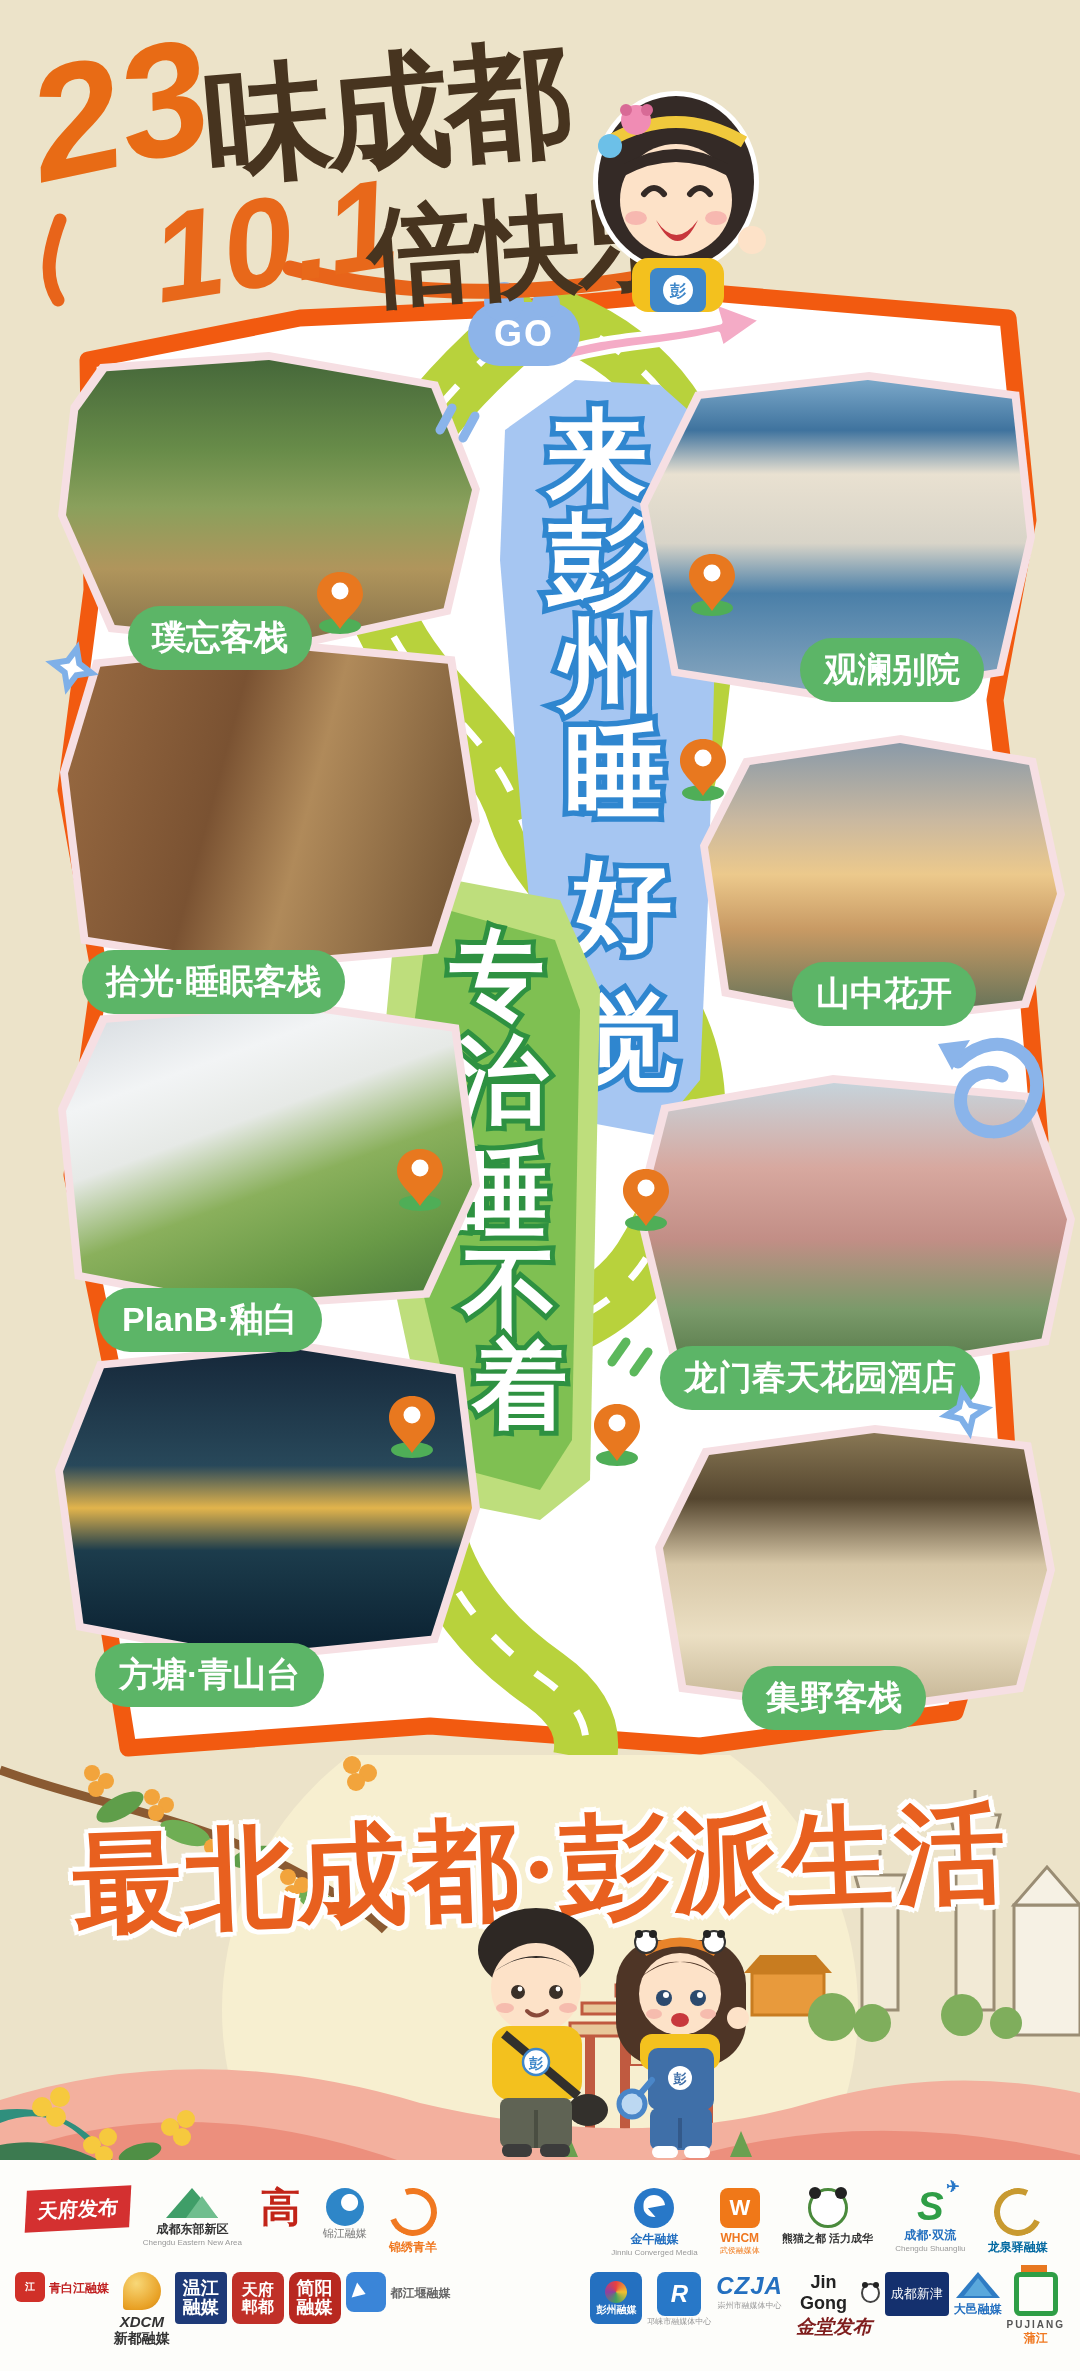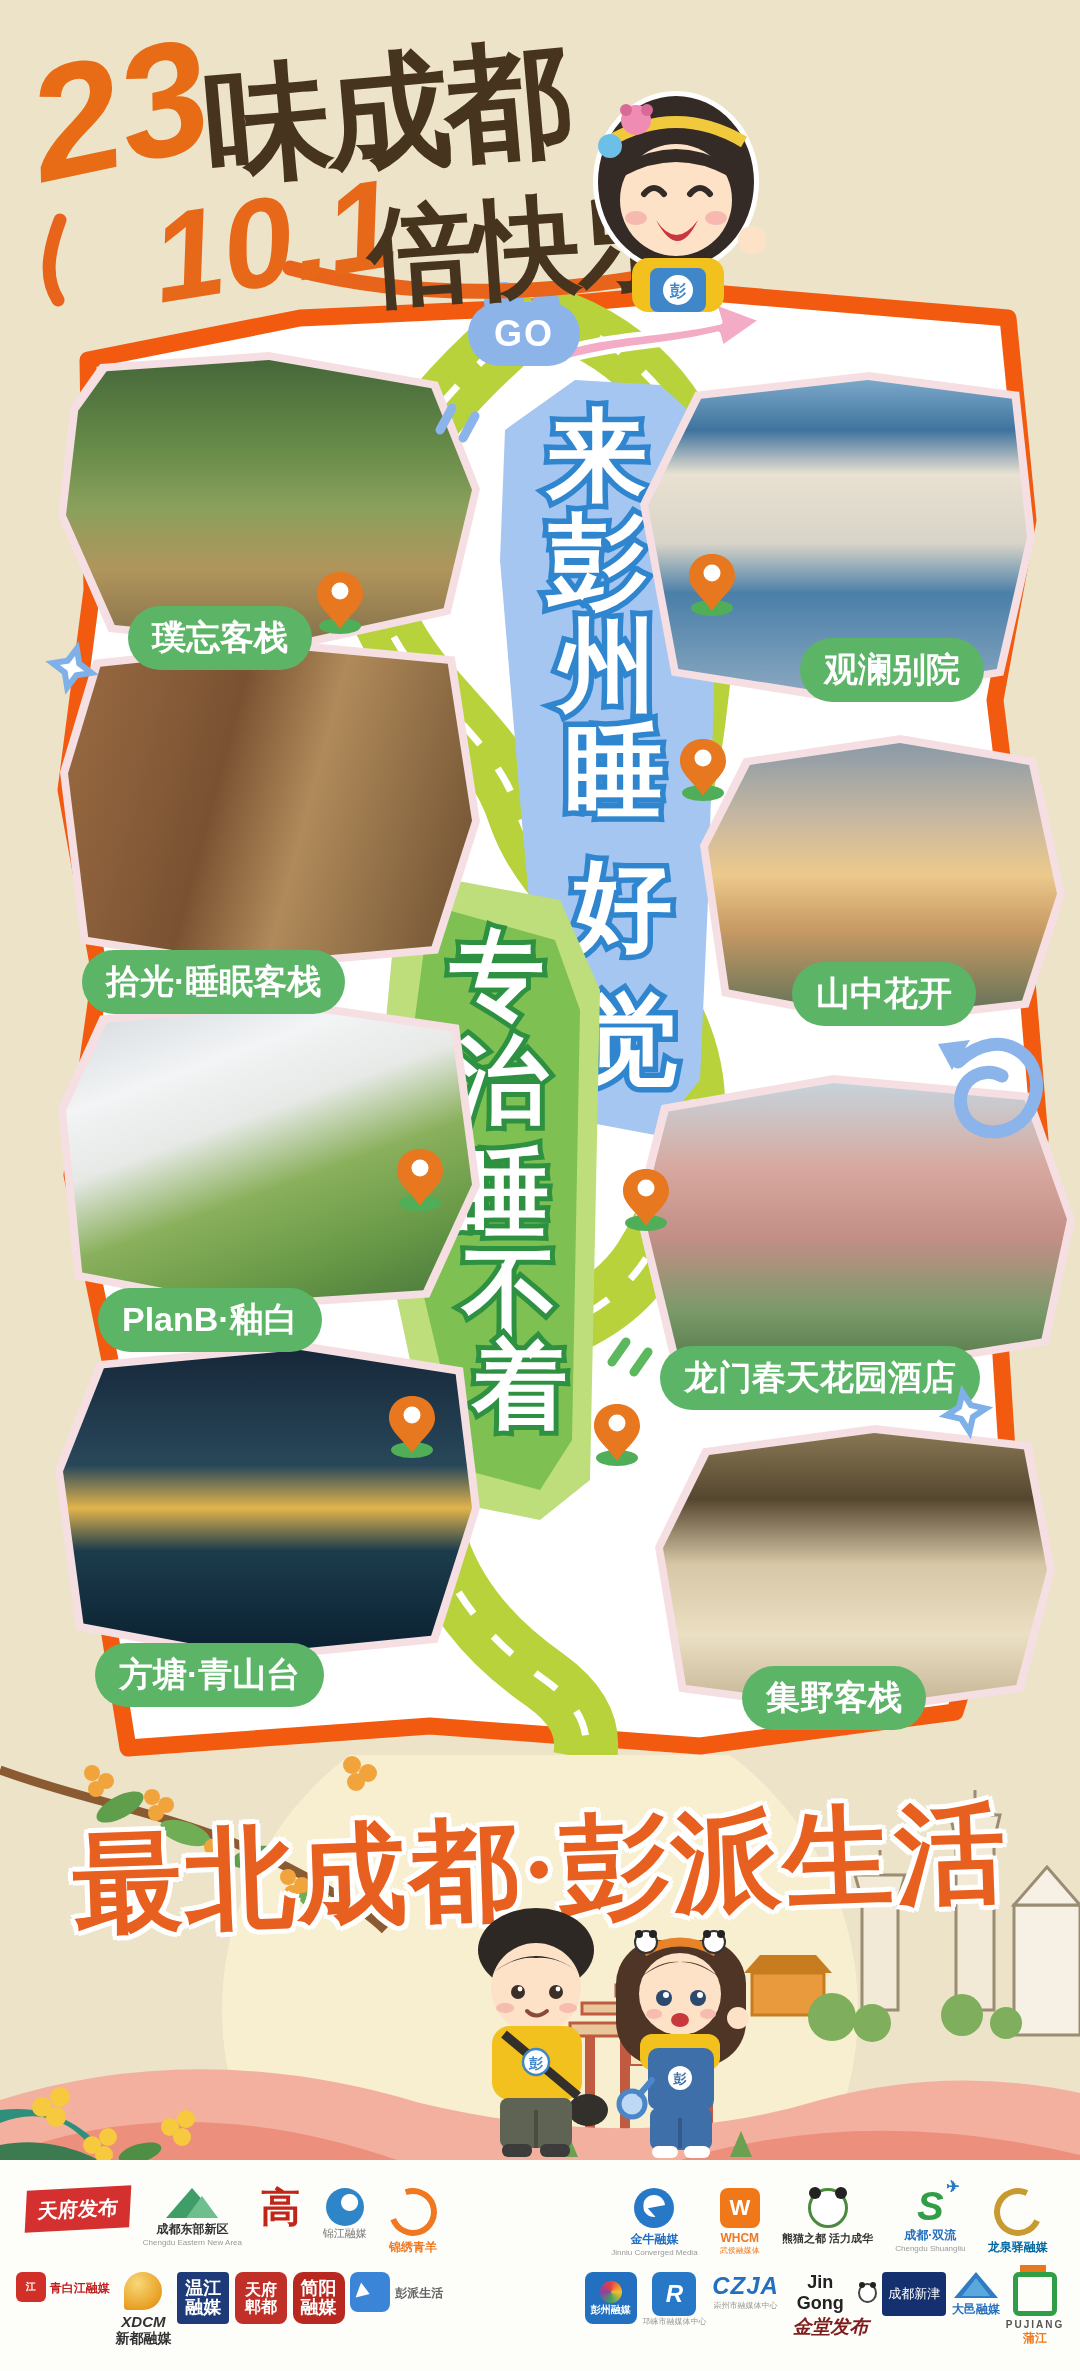--- a/index.html
+++ b/index.html
@@ -466,21 +466,21 @@
           <span class="sq-txt" style="width:40px">天府郫都</span>
         </div>
       </div>
       <div class="flogo">
         <div class="sq sq-jy">
           <span class="sq-txt" style="width:40px">简阳融媒</span>
         </div>
       </div>
       <div class="flogo" style="flex-direction:row;align-items:center;gap:5px;max-width:140px">
         <div class="ic-djy"></div>
-        <span class="fl-name" style="color:#666">彭派生活</span>
+        <span class="fl-name" style="color:#666">都江堰融媒</span>
       </div>
       <div class="fspacer"></div>
       <div class="flogo">
         <div class="ic-pz">
           <div class="dot"></div>
           <span class="sq-txt">彭州融媒</span>
         </div>
       </div>
       <div class="flogo">
         <div class="ic-ql">R</div>

